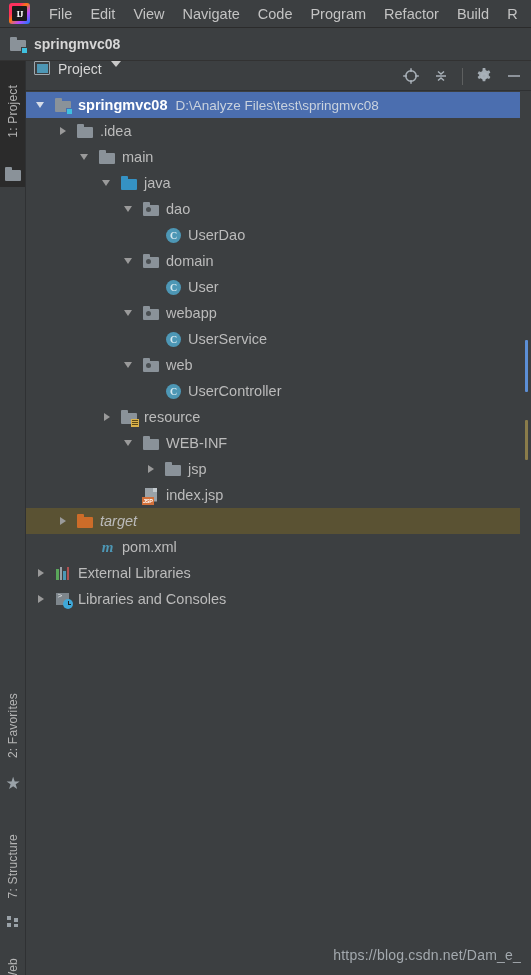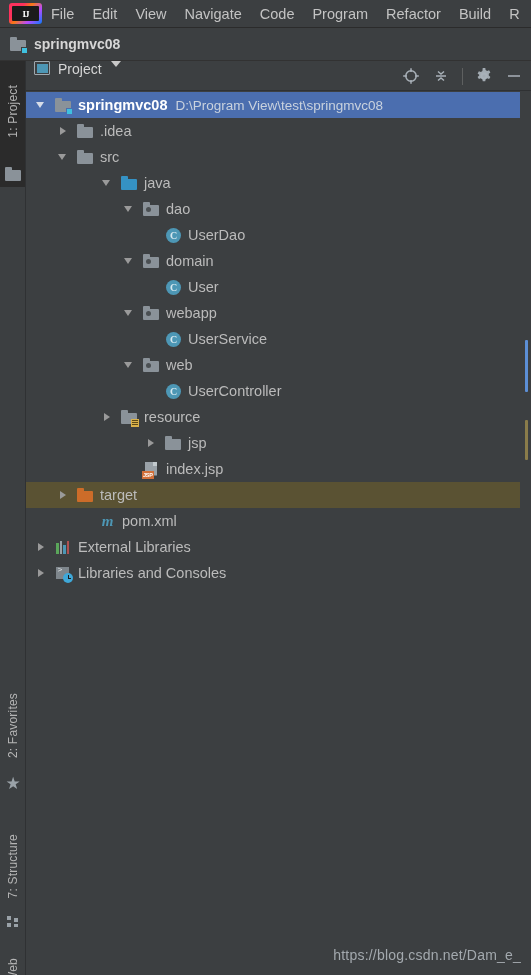--- a/index.html
+++ b/index.html
@@ -12,21 +12,21 @@
   }
   #app { position: relative; width: 531px; height: 975px; }
 
   
   .menubar {
     position: absolute; top: 0; left: 0; width: 531px; height: 28px;
     background: #3c3f41; display: flex; align-items: center;
     border-bottom: 1px solid #2b2b2b;
   }
   .ij-logo {
-    width: 33px; height: 21px; margin-left: 9px; 
+    width: 21px; height: 21px; margin-left: 9px; margin-right: 10px;
     position: relative; flex: 0 0 auto;
   }
   .ij-logo .sq { position: absolute; inset: 0; border-radius: 3px;
     background: linear-gradient(135deg,#fe315d 0%,#fe315d 30%,#f97a12 45%,#b74aff 70%,#087cfa 100%); }
   .ij-logo .inner { position: absolute; left: 3px; top: 3px; right: 3px; bottom: 3px;
     background: #1b1b1b; border-radius: 1px; }
   .ij-logo .ij { position: absolute; left: 0; top: 0; right: 0; bottom: 0;
     color: #fff; font-size: 9px; font-weight: bold; font-family: "Liberation Serif", serif;
     display: flex; align-items: center; justify-content: center; letter-spacing: -1px; }
   .menu-item {
@@ -74,21 +74,21 @@
 
   .tree {
     position: absolute; top: 31px; left: 0; width: 505px; height: 883px;
     overflow: hidden;
   }
   .row {
     height: 26px; display: flex; align-items: center; white-space: nowrap;
     font-size: 14.5px; color: #bbbbbb; cursor: default;
   }
   .row.selected   { background: #4b6eaf; color: #ffffff; }
-  .row.highlight  { background: #5a5233; }
+  .row.highlight  { background: #5a5233; font-style: italic; }
   .row .name { margin-left: 6px; }
   .row .name.bold { font-weight: bold; color: #ffffff; }
   .row .path { margin-left: 8px; color: #c9d2de; font-size: 13.5px; }
 
   .arrow { width: 15px; height: 26px; flex: 0 0 15px; position: relative; }
   .arrow.right::before {
     content: ""; position: absolute; left: 4px; top: 9px;
     border-left: 6px solid #9a9a9a; border-top: 4.5px solid transparent;
     border-bottom: 4.5px solid transparent;
   }
@@ -344,35 +344,35 @@
 
     <div class="tree" id="tree-host">
         <div class="row selected">
           <span style="flex: 0 0 8px;"></span>
           <span class="arrow down"></span>
           <span style="flex: 0 0 6px;"></span>
           <span class="ico folder">
             <span class="badge-teal"></span>
           </span>
           <span class="name bold">springmvc08</span>
-          <span class="path">D:\Program View\test\springmvc08</span>
+          <span class="path">D:\Analyze Files\test\springmvc08</span>
         </div>
         <div class="row">
           <span style="flex: 0 0 30px;"></span>
           <span class="arrow right"></span>
           <span style="flex: 0 0 6px;"></span>
           <span class="ico folder"></span>
           <span class="name">.idea</span>
         </div>
         <div class="row">
-          <span style="flex: 0 0 30px;"></span>
+          <span style="flex: 0 0 52px;"></span>
           <span class="arrow down"></span>
           <span style="flex: 0 0 6px;"></span>
           <span class="ico folder"></span>
-          <span class="name">src</span>
+          <span class="name">main</span>
         </div>
         <div class="row">
           <span style="flex: 0 0 74px;"></span>
           <span class="arrow down"></span>
           <span style="flex: 0 0 6px;"></span>
           <span class="ico folder folder-src"></span>
           <span class="name">java</span>
         </div>
         <div class="row">
           <span style="flex: 0 0 96px;"></span>
@@ -453,20 +453,27 @@
           <span class="ico folder">
             <span class="badge-res">
               <i></i>
               <i></i>
               <i></i>
             </span>
           </span>
           <span class="name">resource</span>
         </div>
         <div class="row">
+          <span style="flex: 0 0 96px;"></span>
+          <span class="arrow down"></span>
+          <span style="flex: 0 0 6px;"></span>
+          <span class="ico folder"></span>
+          <span class="name">WEB-INF</span>
+        </div>
+        <div class="row">
           <span style="flex: 0 0 118px;"></span>
           <span class="arrow right"></span>
           <span style="flex: 0 0 6px;"></span>
           <span class="ico folder"></span>
           <span class="name">jsp</span>
         </div>
         <div class="row">
           <span style="flex: 0 0 96px;"></span>
           <span class="arrow"></span>
           <span style="flex: 0 0 6px;"></span>

